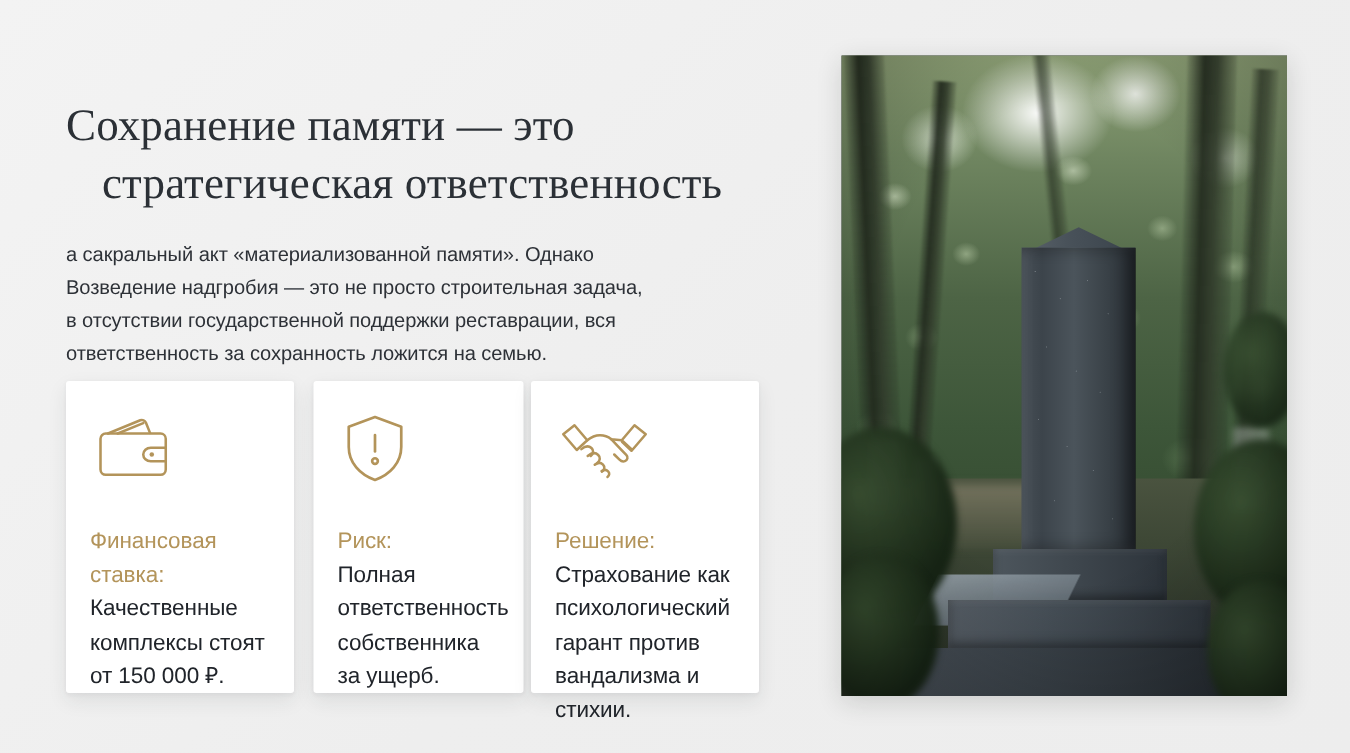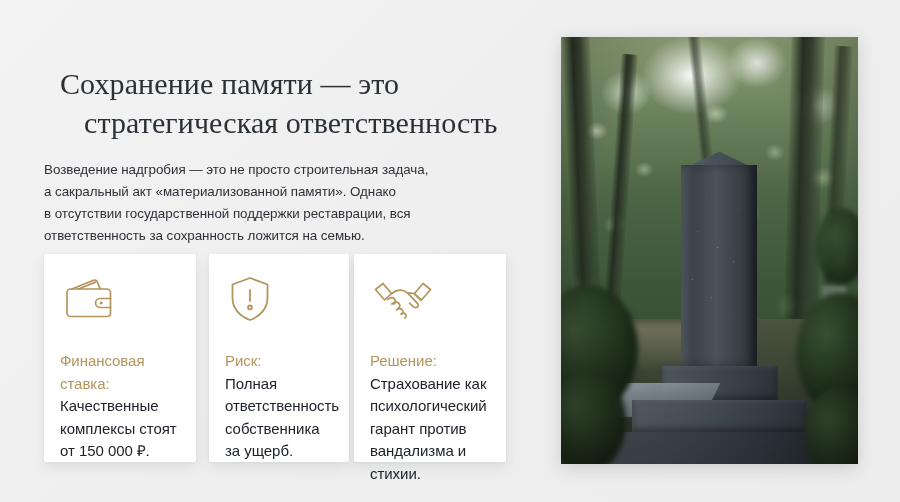--- a/index.html
+++ b/index.html
@@ -22,21 +22,21 @@
   
   .left-col {
     position: absolute;
     left: 44px;
     top: 0;
     width: 480px;
     height: 502px;
   }
   .headline {
     position: absolute;
-    left: 16px;
+    left: 0;
     top: 44px;
     width: 480px;
     font-family: "Liberation Serif", "DejaVu Serif", serif;
     font-size: 30px;
     line-height: 1.30;
     color: #2b3036;
     font-weight: 400;
     letter-spacing: 0.1px;
   }
   .headline .l2 { display: block; margin-left: 24px; }
@@ -268,22 +268,22 @@
 <div class="slide">
 
   <div class="left-col">
 
     <h1 class="headline">
       <span class="l1">Сохранение памяти — это</span>
       <span class="l2">стратегическая ответственность</span>
     </h1>
 
     <p class="lede">
+      <span>а сакральный акт «материализованной памяти». Однако</span>
       <span>Возведение надгробия — это не просто строительная задача,</span>
-      <span>а сакральный акт «материализованной памяти». Однако</span>
       <span>в отсутствии государственной поддержки реставрации, вся</span>
       <span>ответственность за сохранность ложится на семью.</span>
     </p>
 
     <div class="cards">
 
       <div class="card card-1">
         <div class="card-icon">
           <svg width="56" height="46" viewBox="0 0 56 46" fill="none" stroke="#b3945a" stroke-width="1.7" stroke-linecap="round" stroke-linejoin="round">
             <path d="M5 16.5 C5 14.6 6.6 13 8.5 13 H45 C47 13 48.5 14.6 48.5 16.5 V37 C48.5 39 47 40.5 45 40.5 H8.5 C6.6 40.5 5 39 5 37 Z"></path>

